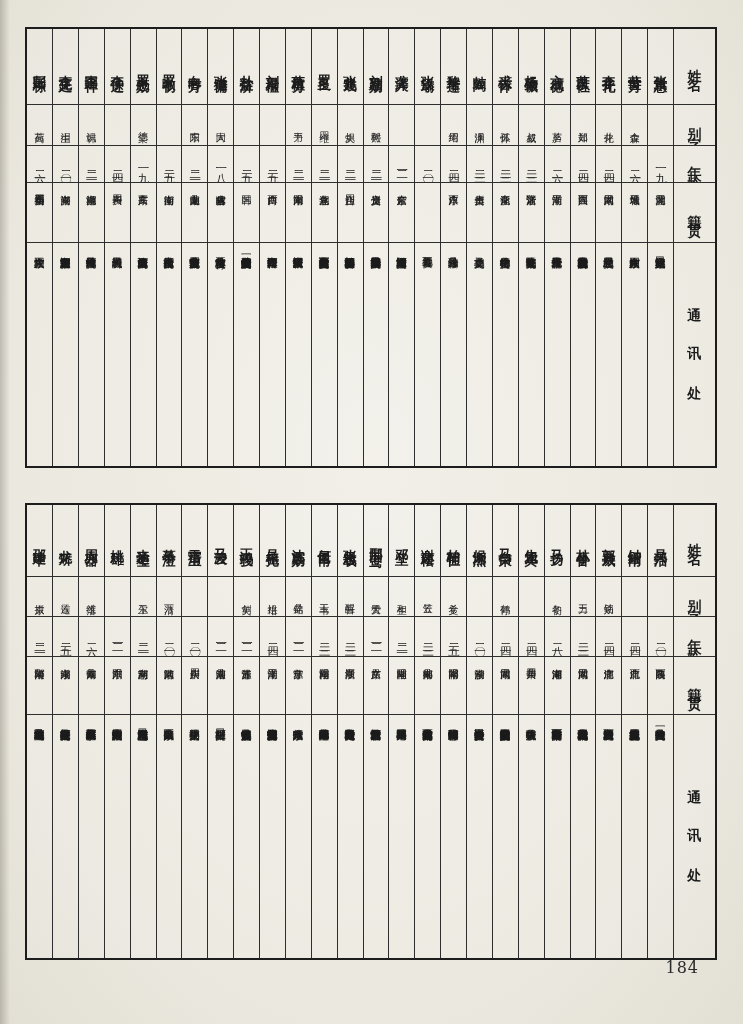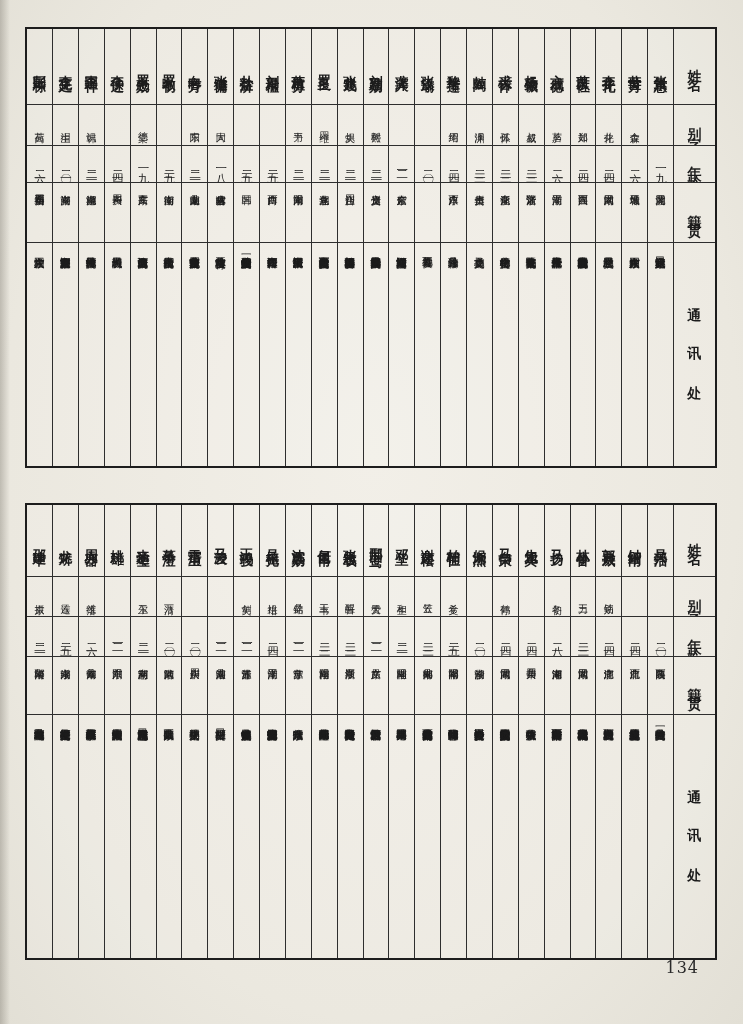--- a/index.html
+++ b/index.html
@@ -420,14 +420,14 @@
         <div class="cell c-addr">永绥县吉冈坪邮柜交吴七官先生转</div>
       </div>
       <div class="col">
         <div class="cell c-name">邵建中</div>
         <div class="cell c-zi">摄东</div>
         <div class="cell c-age">二二</div>
         <div class="cell c-origin">河南鄢陵</div>
         <div class="cell c-addr">鄢陵县城内西马道北首本宅</div>
       </div>
     </div>
-  <div class="page-number">134</div>
+  <div class="page-number">184</div>
 </div>
 
 </body></html>

